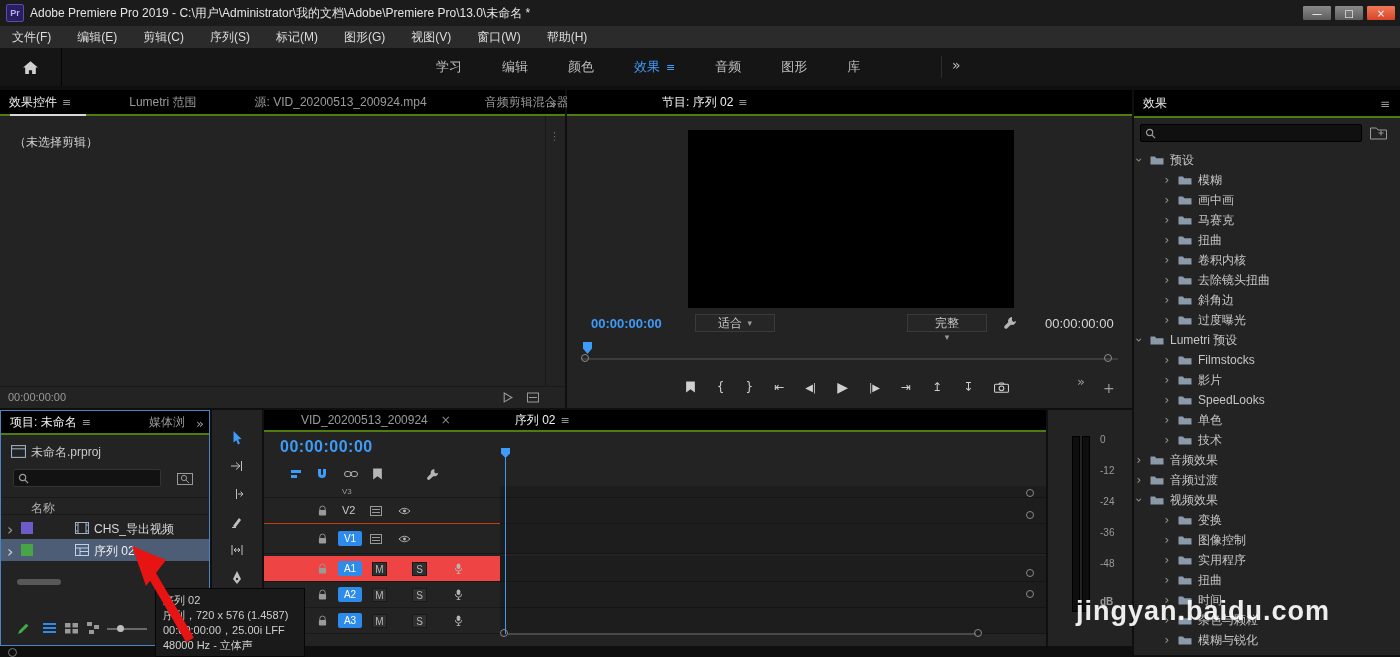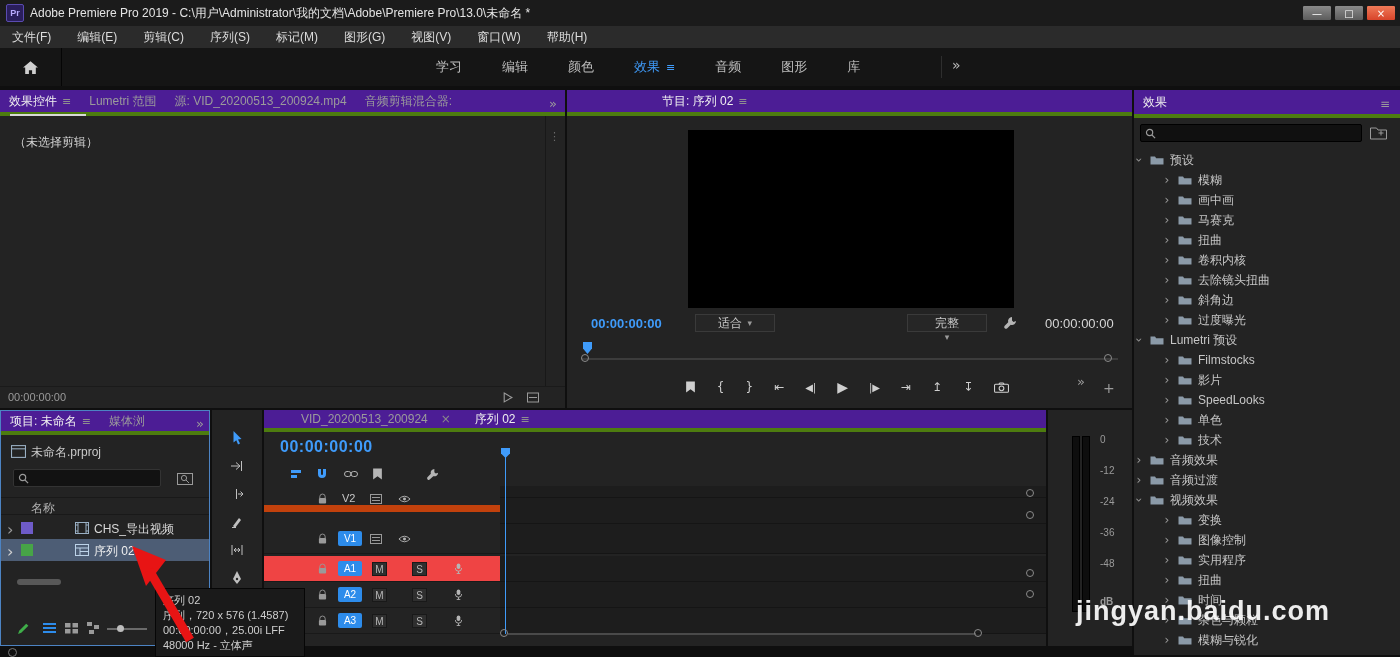--- a/index.html
+++ b/index.html
@@ -2,21 +2,21 @@
 <html><head>
 <meta charset="utf-8">
 <style>
   *{margin:0;padding:0;box-sizing:border-box;}
   html,body{width:1400px;height:657px;overflow:hidden;}
   body{background:#0e0e0e;font-family:"Liberation Sans","DejaVu Sans",sans-serif;color:#c8c8c8;position:relative;}
   #app{position:absolute;inset:0;width:1400px;height:657px;background:#0f0f0f;}
   .abs{position:absolute;}
   .panel{position:absolute;background:#232323;}
   .glyph{font-family:"DejaVu Sans",sans-serif;}
-  .tabbar{display:flex;align-items:center;height:26px;background:#4c1d95;border-bottom:4px solid #4d7c0f;font-size:12px;color:#9b9b9b;}
+  .tabbar{display:flex;align-items:center;height:26px;background:#000000;border-bottom:2px solid #4d7c0f;font-size:12px;color:#9b9b9b;gap:40px;}
   .tab{padding:0 9px;white-space:nowrap;display:flex;align-items:center;gap:5px;cursor:default;}
   .tab.active{color:#f0f0f0;}
   .pmenu{color:#8f8f8f;font-size:11px;}
   .tc-blue{color:#3f9bfa;}
   .knob{position:absolute;width:8px;height:8px;border-radius:50%;border:1px solid #8a8a8a;}
   .fx-row{display:flex;align-items:center;height:20px;font-size:12px;color:#c6c6c6;gap:6px;}
   .fx-row .chev{width:10px;color:#9a9a9a;display:inline-block;text-align:center;font-size:12px;}
   .chev.open{transform:rotate(90deg);}
   .l1{padding-left:0;}
   .l2{padding-left:28px;}
@@ -307,21 +307,21 @@
     <div class="lane" style="top:76px;height:12px;"></div>
     <div class="lane" style="top:88px;height:26px;"></div>
     <div class="lane" style="top:114px;height:30px;"></div>
     <div class="lane" style="top:146px;height:26px;"></div>
     <div class="lane" style="top:172px;height:26px;"></div>
     <div class="lane" style="top:198px;height:26px;"></div>
 
     <div class="abs" style="left:0;top:76px;width:236px;height:12px;background:#232323;border-bottom:1px solid #191919;">
       <span style="position:absolute;left:78px;top:1px;font-size:8px;color:#9a9a9a;">V3</span>
     </div>
-    <div class="abs" style="left:0;top:76px;width:236px;height:26px;background:#232323;border-bottom:7px solid #c2410c;">
+    <div class="abs" style="left:0;top:88px;width:236px;height:26px;background:#232323;border-bottom:1px solid #c2410c;">
       <svg class="abs" style="left:54px;top:7px;" width="9" height="12" viewBox="0 0 10 12">
           <path d="M2 5 V3.5 a3 3 0 0 1 6 0 V5" fill="none" stroke="#9a9a9a"></path>
           <rect x="1" y="5" width="8" height="6" rx="1" fill="#9a9a9a"></rect>
         </svg>
       <span style="position:absolute;left:78px;top:6px;font-size:11px;color:#c8c8c8;">V2</span>
       <svg class="abs" style="left:106px;top:8px;" width="12" height="10" viewBox="0 0 12 10">
           <rect x="0.5" y="0.5" width="11" height="9" fill="none" stroke="#9a9a9a"></rect>
           <path d="M2 3.5 h8 M2 6.5 h8" stroke="#9a9a9a"></path>
         </svg>
       <svg class="abs" style="left:134px;top:9px;" width="13" height="8" viewBox="0 0 14 8">

